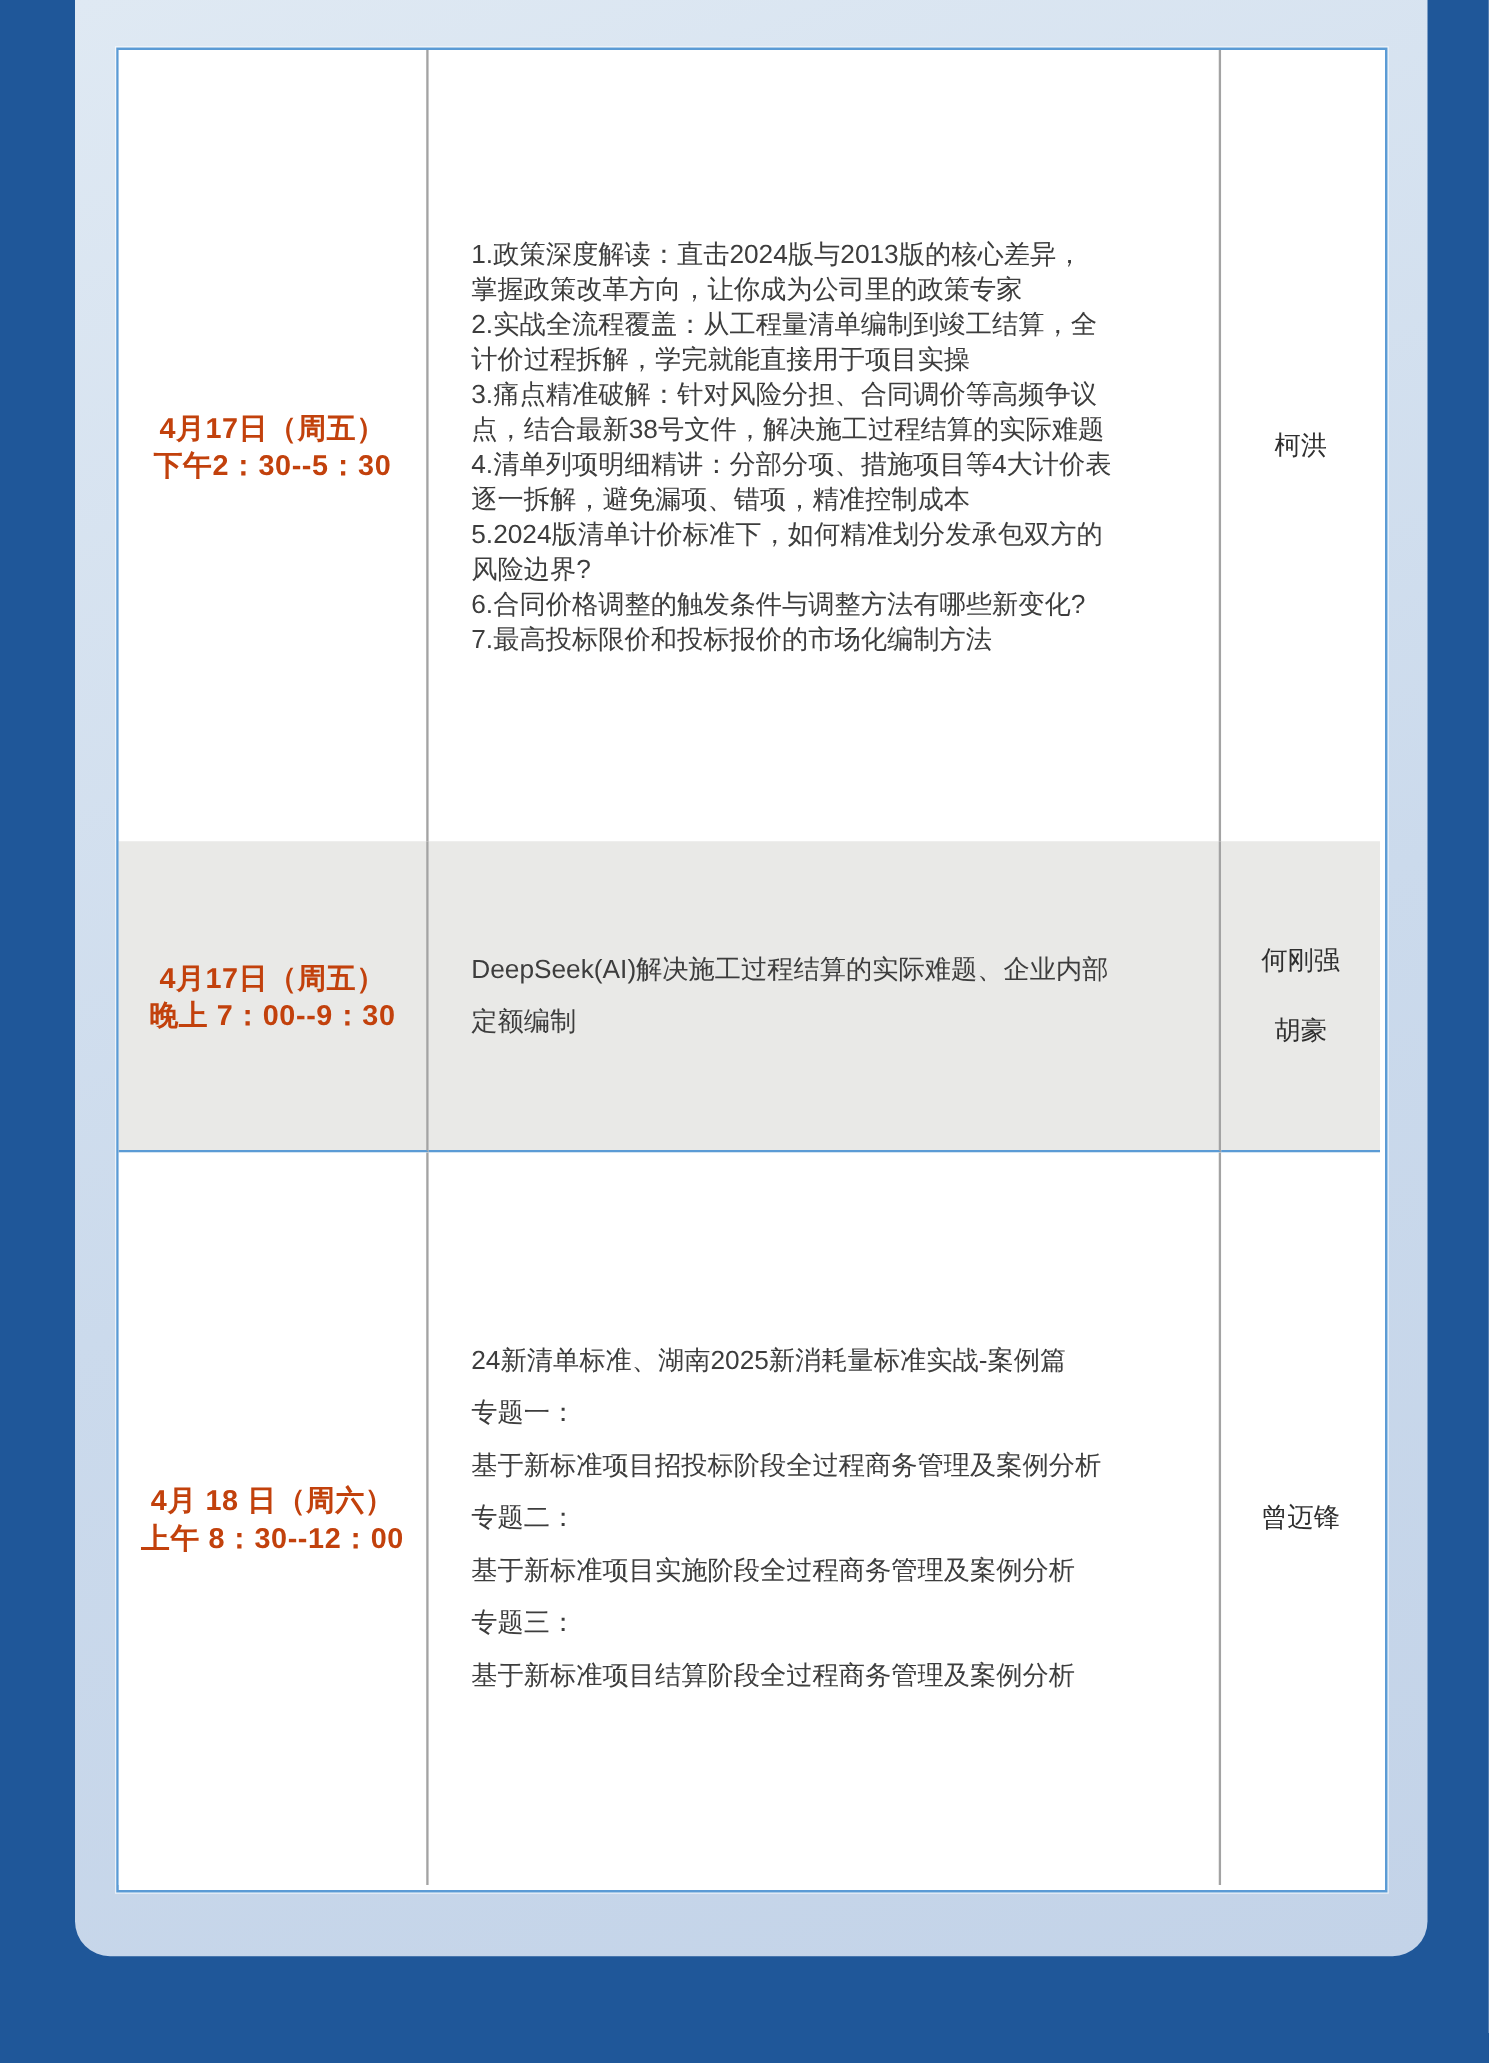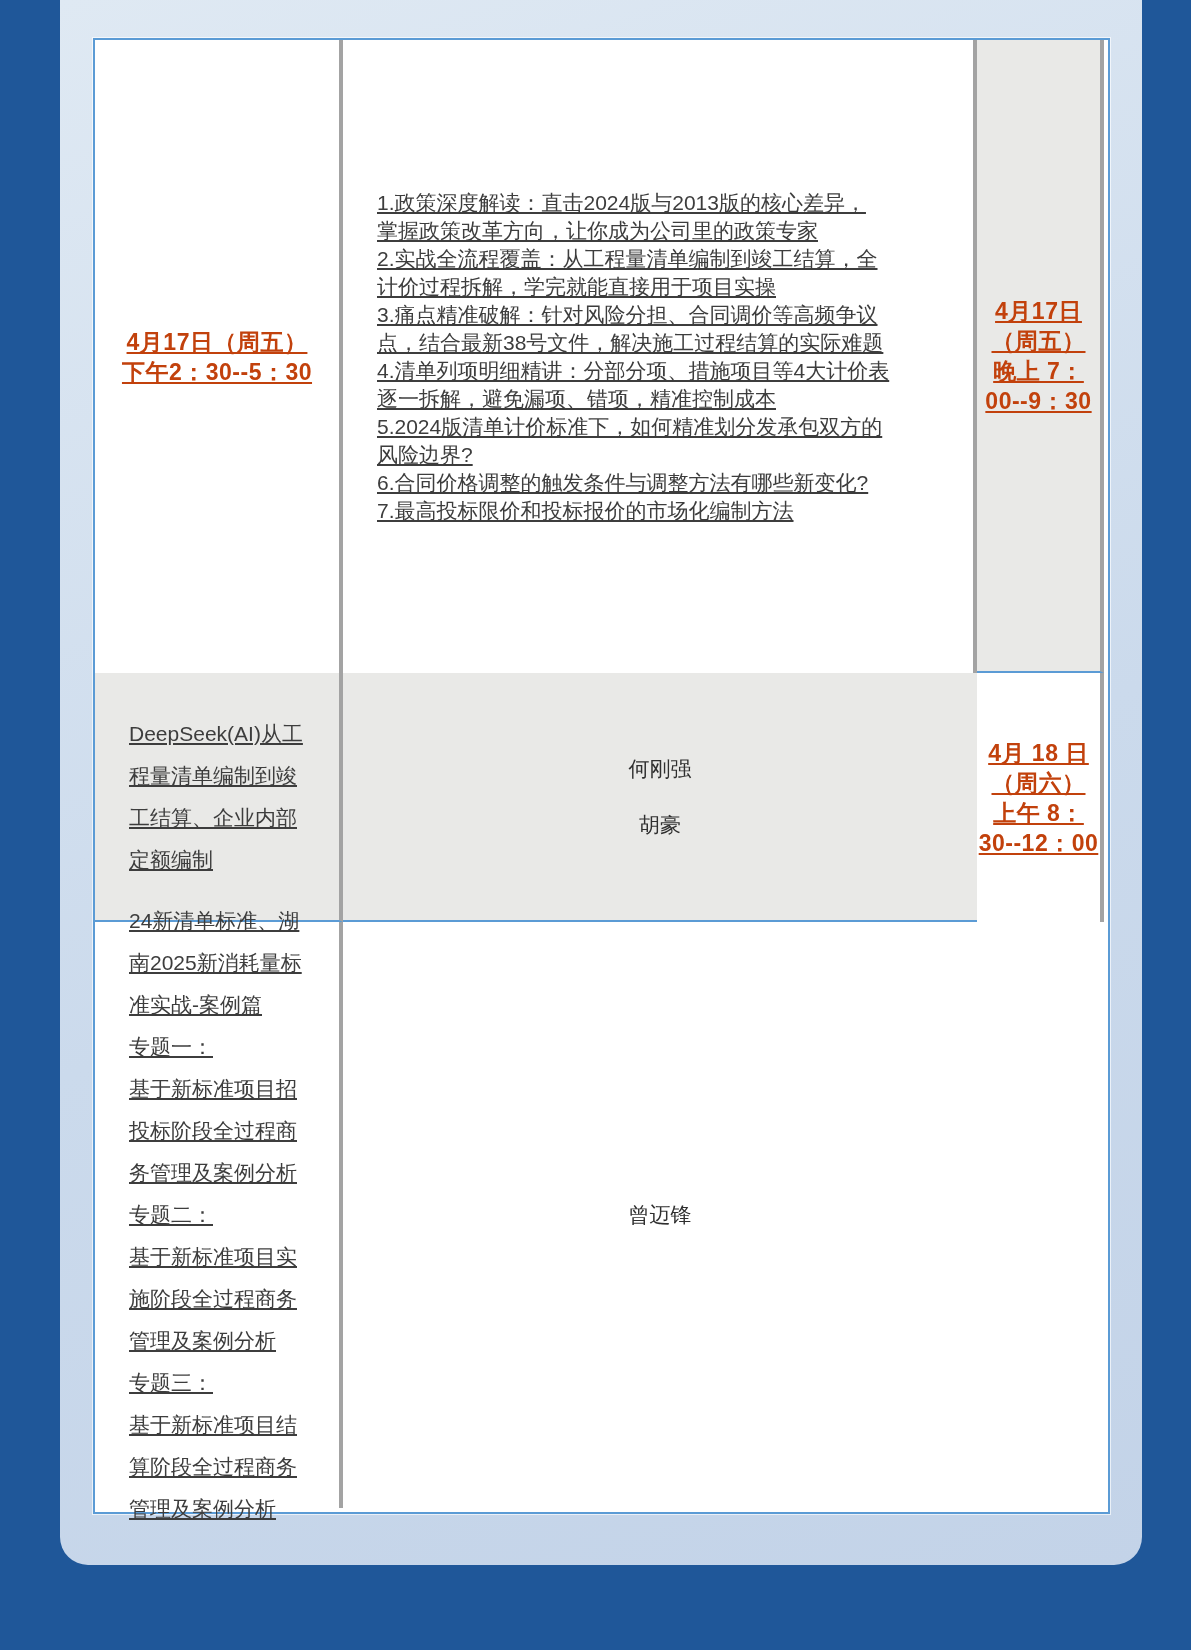--- a/index.html
+++ b/index.html
@@ -30,21 +30,21 @@
     box-sizing:content-box;
   }
   .cell{
     box-sizing:border-box;
     display:flex;
     flex-direction:column;
     align-items:center;
     justify-content:center;
     background:#ffffff;
   }
-  .col-a,.col-b{border-right:4px solid #a3a3a3;text-decoration:underline;}
+  .col-a,.col-b{border-right:2px solid #a3a3a3;}
   .row-0 .cell,.row-1 .cell{border-bottom:2px solid #5b9bd5;}
   .row-1 .cell{background:#e9e9e7;}
 
   .date-cell{
     font-size:23px;
     font-weight:700;
     color:#c2410c;
     line-height:30px;
     text-align:center;
     white-space:pre-line;
@@ -82,25 +82,28 @@
 2.实战全流程覆盖：从工程量清单编制到竣工结算，全
 计价过程拆解，学完就能直接用于项目实操
 3.痛点精准破解：针对风险分担、合同调价等高频争议
 点，结合最新38号文件，解决施工过程结算的实际难题
 4.清单列项明细精讲：分部分项、措施项目等4大计价表
 逐一拆解，避免漏项、错项，精准控制成本
 5.2024版清单计价标准下，如何精准划分发承包双方的
 风险边界?
 6.合同价格调整的触发条件与调整方法有哪些新变化?
 7.最高投标限价和投标报价的市场化编制方法</div>
+    <div class="cell instructor-cell row-0">
+      <div class="name">柯洪</div>
+    </div>
 
     <div class="row-1" style="display:contents">
       <div class="cell col-a date-cell">4月17日（周五）
 晚上 7：00--9：30</div>
-      <div class="cell col-b content-cell">DeepSeek(AI)从工程量清单编制到竣工结算、企业内部
+      <div class="cell col-b content-cell">DeepSeek(AI)解决施工过程结算的实际难题、企业内部
 定额编制</div>
       <div class="cell instructor-cell">
         <div class="name">何刚强</div>
         <div class="name">胡豪</div>
       </div>
     </div>
 
     <div class="row-2" style="display:contents">
       <div class="cell col-a date-cell">4月 18 日（周六）
 上午 8：30--12：00</div>

